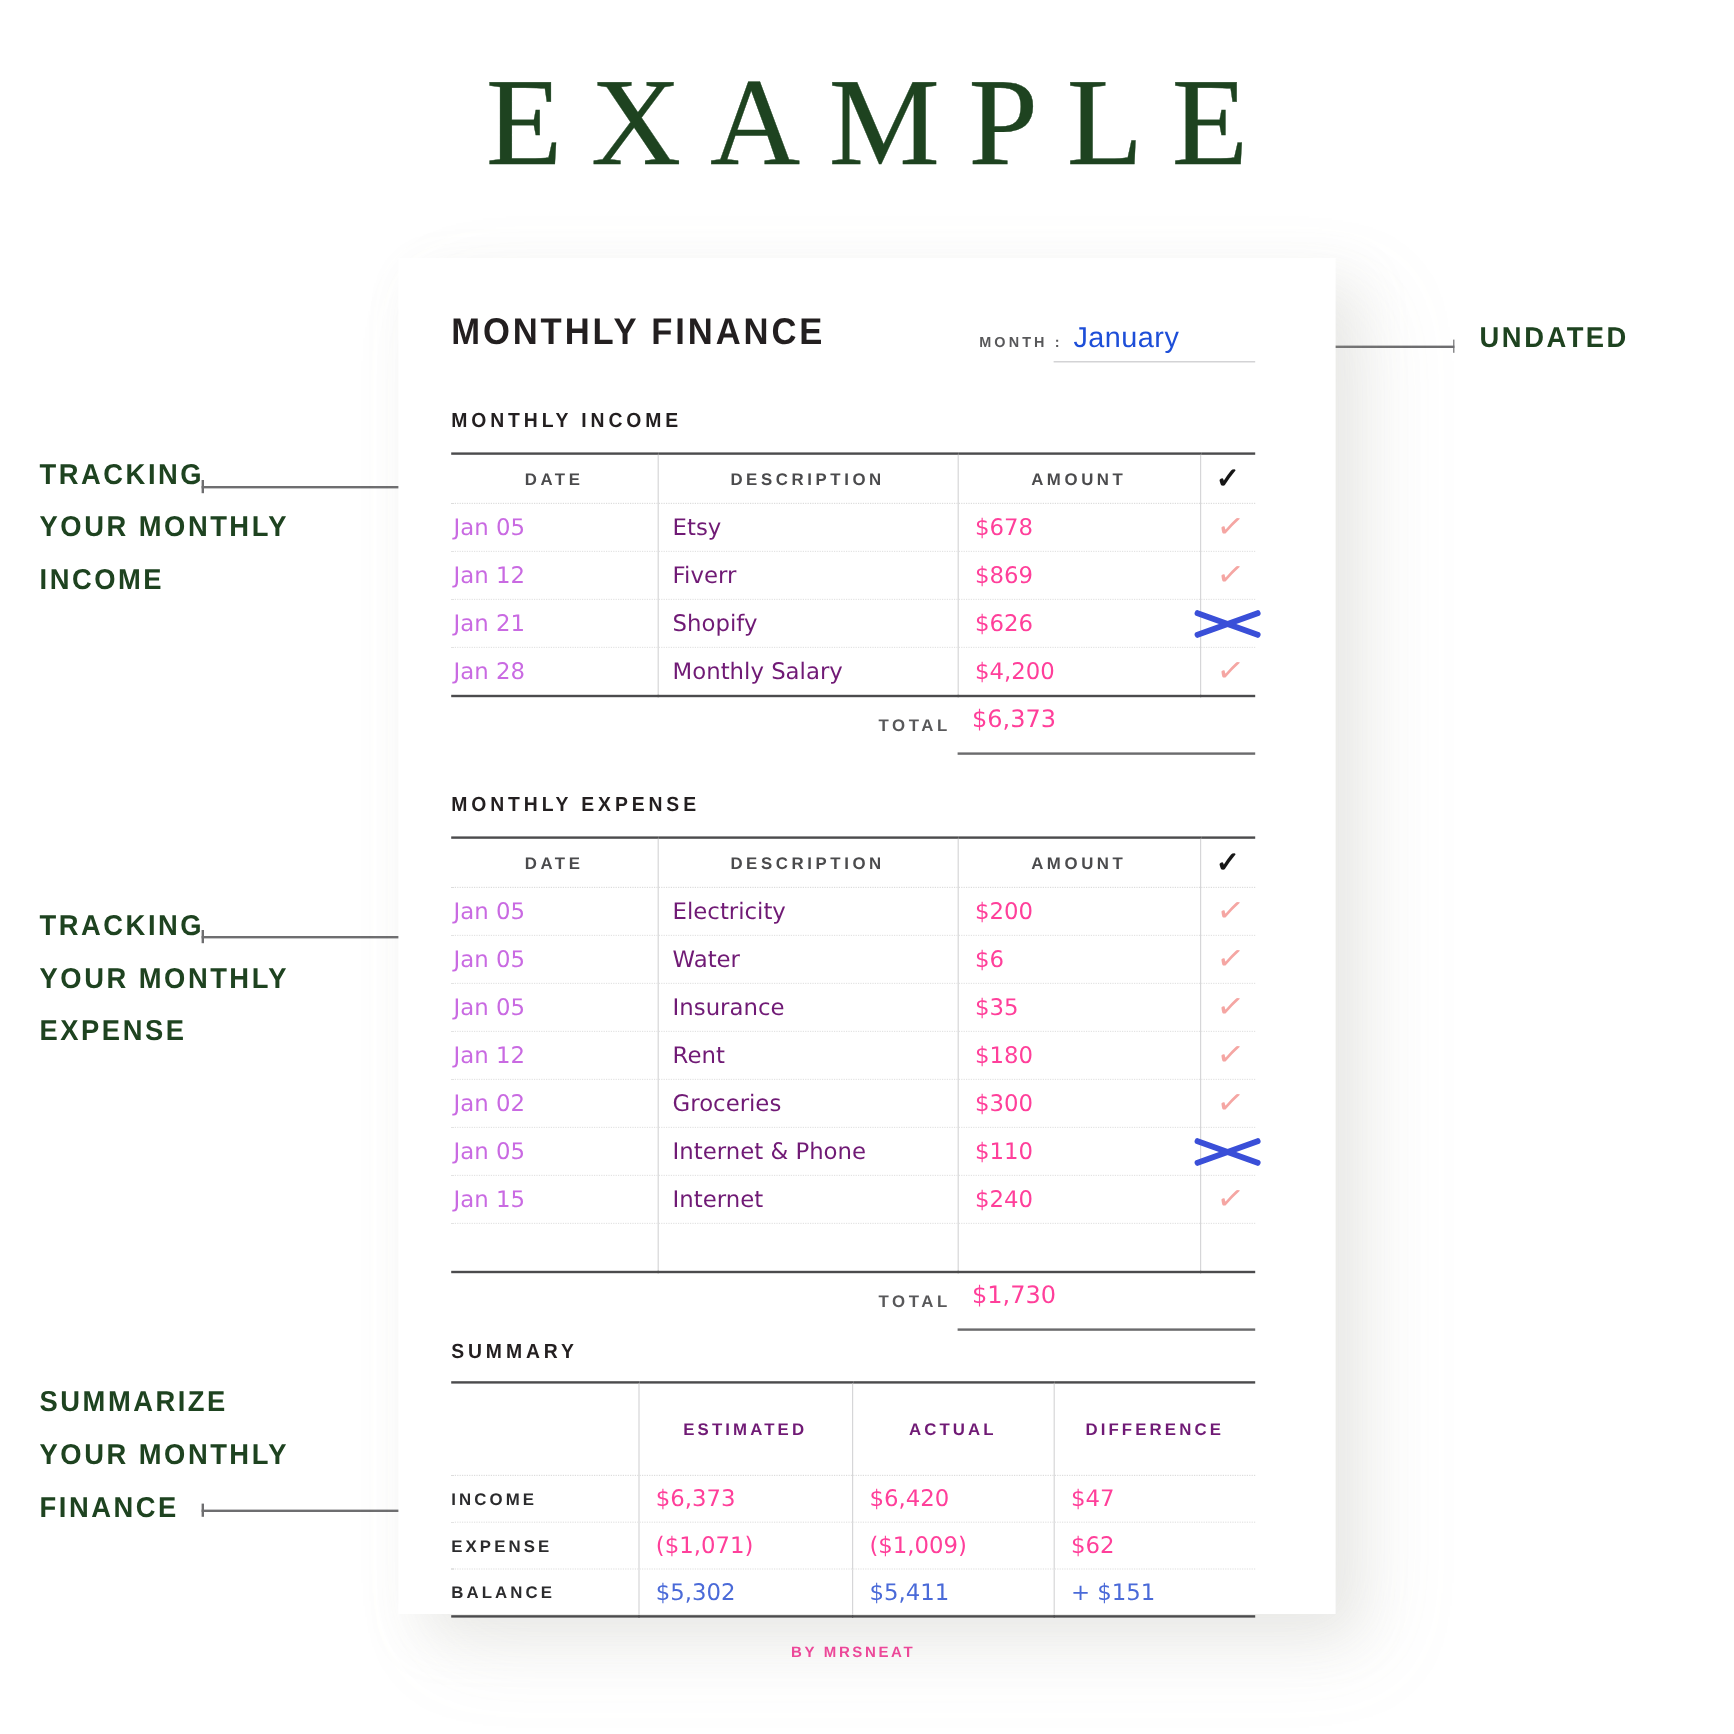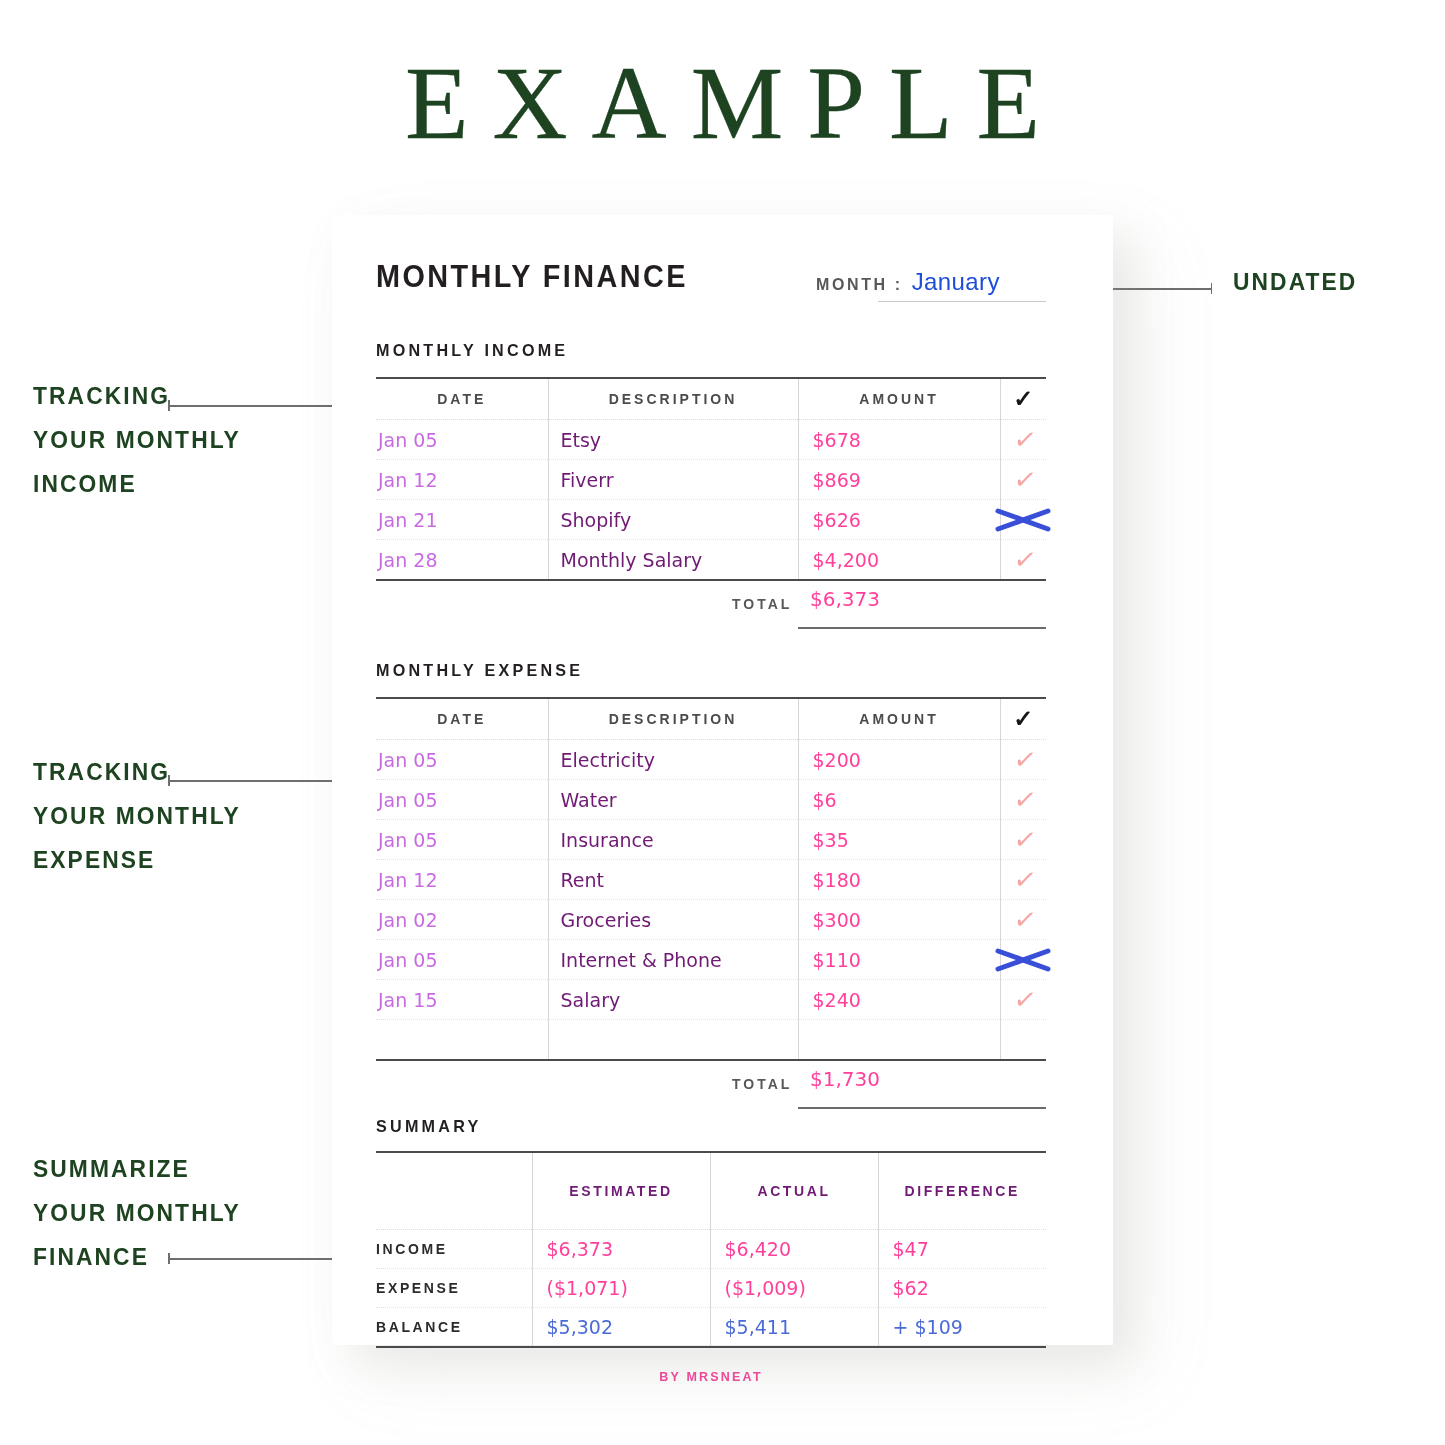--- a/index.html
+++ b/index.html
@@ -39,21 +39,21 @@
   .doc-title{
     position:absolute;left:0;top:0;
     font-size:31px;font-weight:700;
     letter-spacing:2.6px;
     color:#231f20;
     font-family:"Liberation Sans", sans-serif;
     transform:scaleX(0.93);transform-origin:left center;
   }
   .month-wrap{position:absolute;left:440px;top:9px;width:230px;}
   .month-label{
-    font-size:16px;letter-spacing:2.6px;color:#58585a;font-weight:600;
+    font-size:12px;letter-spacing:2.6px;color:#58585a;font-weight:600;
     display:inline-block;vertical-align:baseline;
   }
   .month-value{
     display:inline-block;vertical-align:baseline;
     font-family:Liberation Sans, sans-serif;
     font-size:24px;color:#1d4ed8;
     margin-left:9px;letter-spacing:0.4px;
   }
   .month-rule{
     position:absolute;left:62px;top:33px;width:168px;height:1px;
@@ -346,21 +346,21 @@
             <td class="vline cell-amt">$110</td>
             <td class="vline cell-chk">
               <svg class="cross" viewBox="0 0 58 26">
                 <path d="M4 4 L54 22" stroke="#3a4fd8" stroke-width="5" stroke-linecap="round" fill="none"></path>
                 <path d="M54 4 L4 22" stroke="#3a4fd8" stroke-width="5" stroke-linecap="round" fill="none"></path>
               </svg>
             </td>
           </tr>
           <tr>
             <td class="cell-date">Jan 15</td>
-            <td class="vline cell-desc">Salary</td>
+            <td class="vline cell-desc">Internet</td>
             <td class="vline cell-amt">$240</td>
             <td class="vline cell-chk"><span class="tick">✓</span></td>
           </tr>
           <tr>
             <td class="cell-date"></td>
             <td class="vline cell-desc"></td>
             <td class="vline cell-amt"></td>
             <td class="vline cell-chk"></td>
           </tr>
         </tbody>
@@ -397,20 +397,20 @@
           <tr>
             <td class="rowlbl">EXPENSE</td>
             <td class="svline s-pink">($1,071)</td>
             <td class="svline s-pink">($1,009)</td>
             <td class="svline s-pink">$62</td>
           </tr>
           <tr>
             <td class="rowlbl">BALANCE</td>
             <td class="svline s-blue">$5,302</td>
             <td class="svline s-blue">$5,411</td>
-            <td class="svline s-blue">+ $109</td>
+            <td class="svline s-blue">+ $151</td>
           </tr>
         </tbody>
   </table>
 
   <div class="credit">BY MRSNEAT</div>
  </div>
 </div>
 
 </body></html>

